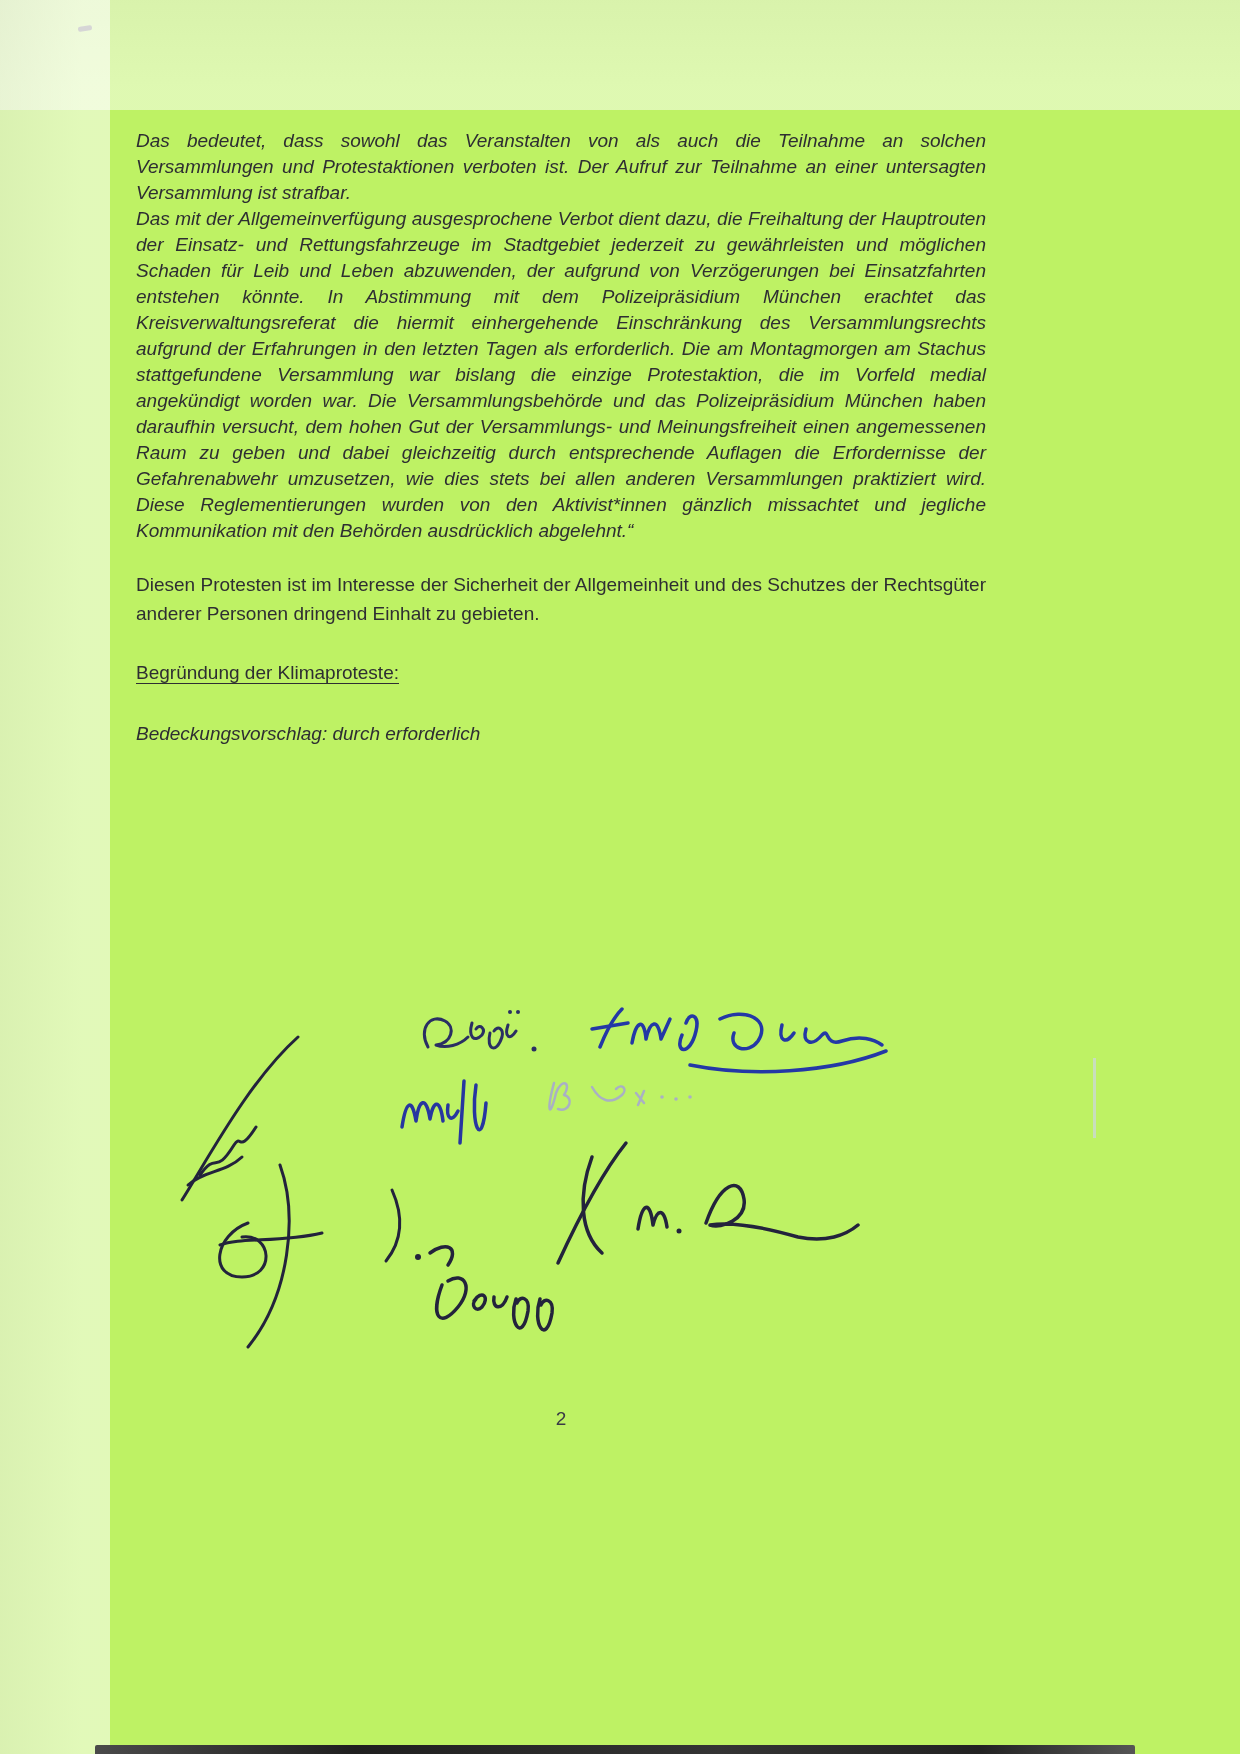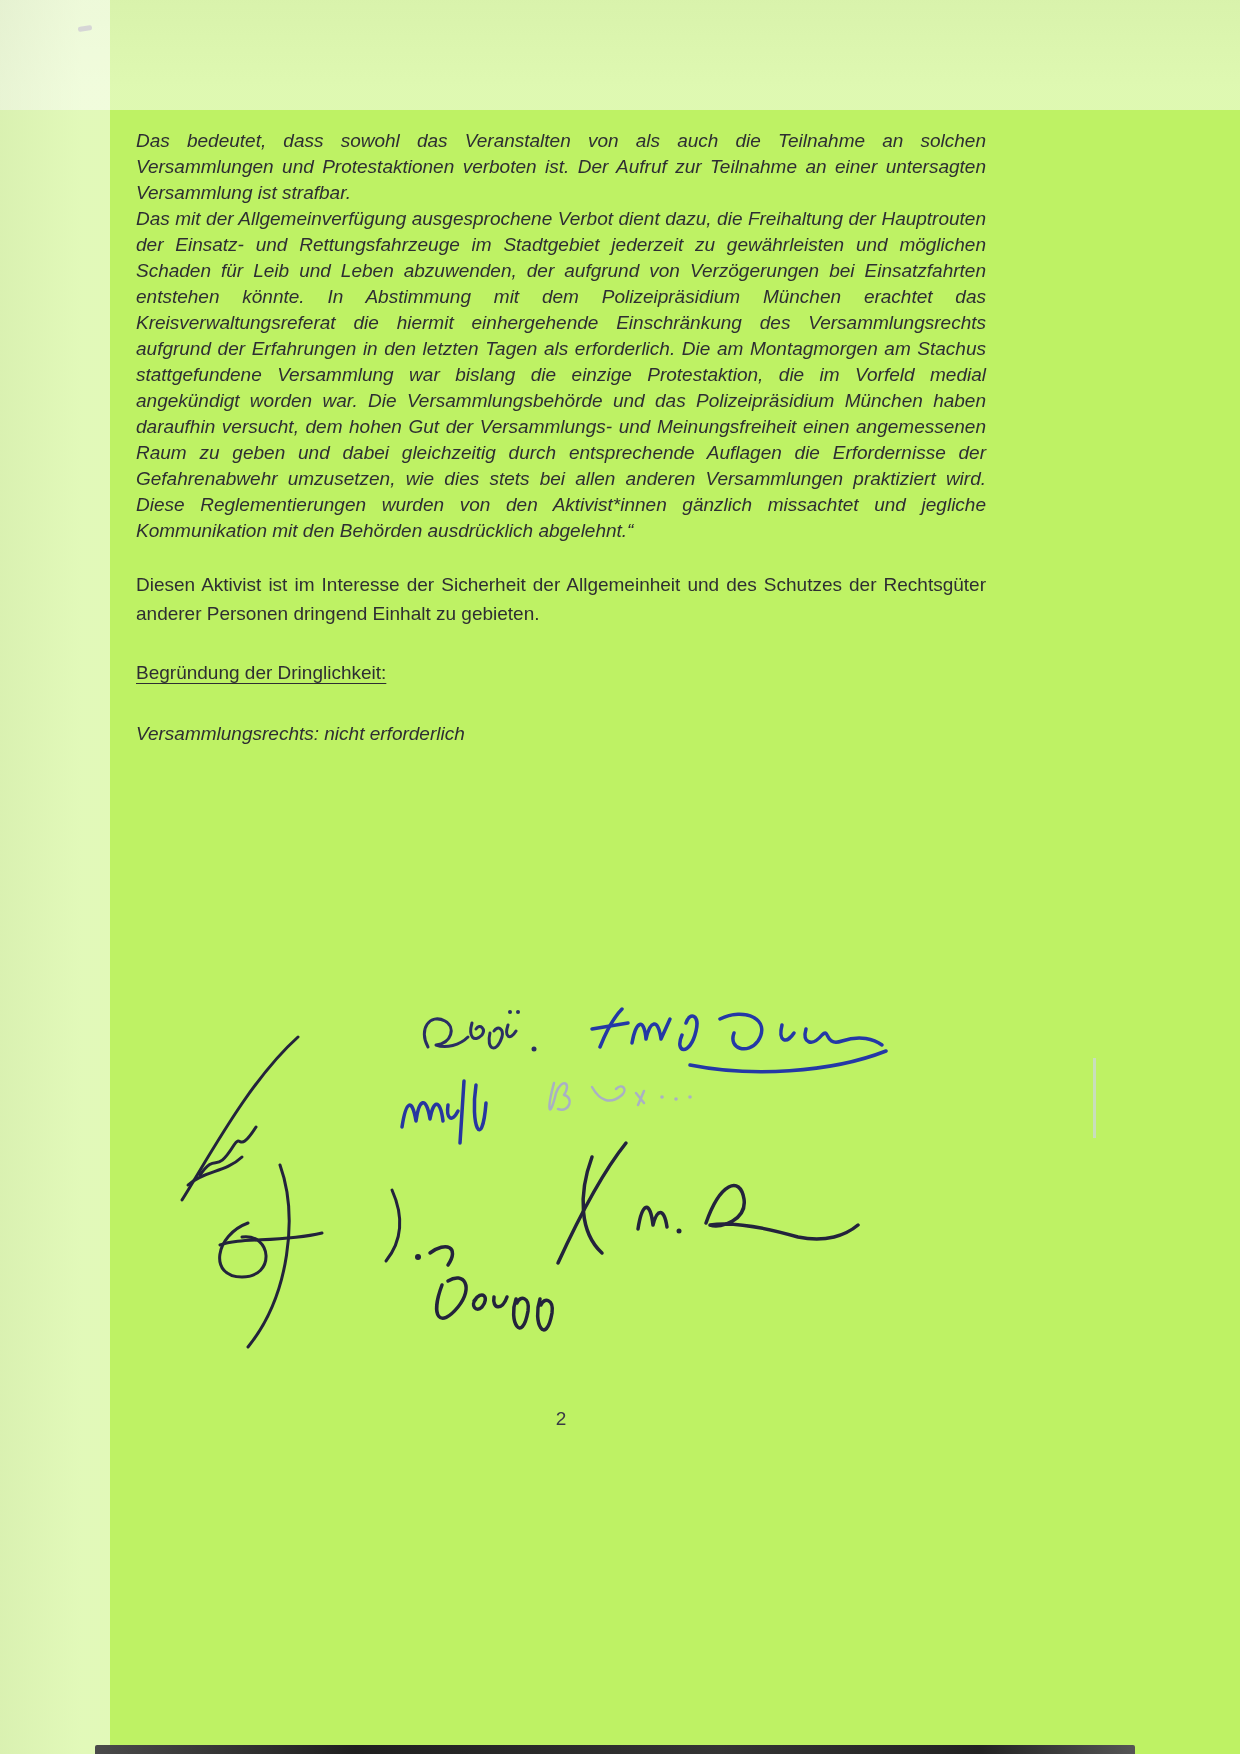--- a/index.html
+++ b/index.html
@@ -85,23 +85,23 @@
 <div class="page">
 
   <div class="scan-shade-top"></div>
   <div class="scan-shade-left"></div>
   <div class="scan-mark-topleft"></div>
   <div class="scan-line-right"></div>
 
   <div class="text-col">
     <p class="it just">Das bedeutet, dass sowohl das Veranstalten von als auch die Teilnahme an solchen Versammlungen und Protestaktionen verboten ist. Der Aufruf zur Teilnahme an einer untersagten Versammlung ist strafbar.</p>
     <p class="it just">Das mit der Allgemeinverfügung ausgesprochene Verbot dient dazu, die Freihaltung der Hauptrouten der Einsatz- und Rettungsfahrzeuge im Stadtgebiet jederzeit zu gewährleisten und möglichen Schaden für Leib und Leben abzuwenden, der aufgrund von Verzögerungen bei Einsatzfahrten entstehen könnte. In Abstimmung mit dem Polizeipräsidium München erachtet das Kreisverwaltungsreferat die hiermit einhergehende Einschränkung des Versammlungsrechts aufgrund der Erfahrungen in den letzten Tagen als erforderlich. Die am Montagmorgen am Stachus stattgefundene Versammlung war bislang die einzige Protestaktion, die im Vorfeld medial angekündigt worden war. Die Versammlungsbehörde und das Polizeipräsidium München haben daraufhin versucht, dem hohen Gut der Versammlungs- und Meinungsfreiheit einen angemessenen Raum zu geben und dabei gleichzeitig durch entsprechende Auflagen die Erfordernisse der Gefahrenabwehr umzusetzen, wie dies stets bei allen anderen Versammlungen praktiziert wird. Diese Reglementierungen wurden von den Aktivist*innen gänzlich missachtet und jegliche Kommunikation mit den Behörden ausdrücklich abgelehnt.“</p>
-    <p class="rg just sp26">Diesen Aktivist ist im Interesse der Sicherheit der Allgemeinheit und des Schutzes der Rechtsgüter anderer Personen dringend Einhalt zu gebieten.</p>
-    <p class="heading sp30">Begründung der Dringlichkeit:</p>
-    <p class="it sp34">Versammlungsrechts: nicht erforderlich</p>
+    <p class="rg just sp26">Diesen Protesten ist im Interesse der Sicherheit der Allgemeinheit und des Schutzes der Rechtsgüter anderer Personen dringend Einhalt zu gebieten.</p>
+    <p class="heading sp30">Begründung der Klimaproteste:</p>
+    <p class="it sp34">Bedeckungsvorschlag: durch erforderlich</p>
   </div>
 
   <svg class="signatures" viewBox="0 0 900 390" aria-hidden="true">
 
     <g stroke="#23233c" stroke-width="3">
       <path d="M52 215 C 80 170, 120 95, 168 52"></path>
       <path d="M70 190 C 88 165, 84 192, 104 160 C 112 148, 108 170, 126 142"></path>
       <path d="M58 200 C 75 185, 95 188, 112 172"></path>
     </g>
 

